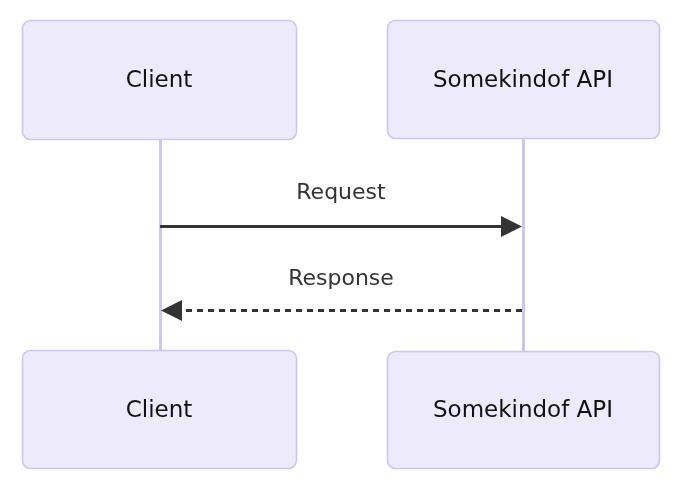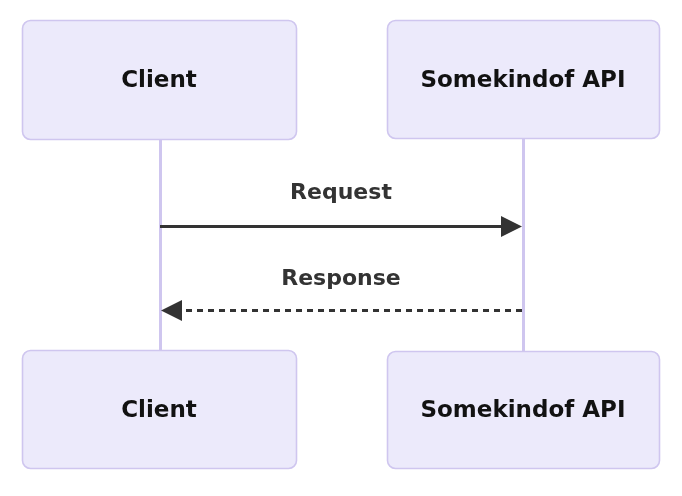--- a/index.html
+++ b/index.html
@@ -9,21 +9,20 @@
   }
   body {
     font-family: "DejaVu Sans", sans-serif;
   }
   #diagram-root {
     position: relative;
     width: 682px;
     height: 496px;
     background: #ffffff;
     overflow: hidden;
-    font-weight: bold;
   }
   #diagram-svg {
     position: absolute;
     top: 0;
     left: 0;
     width: 682px;
     height: 496px;
     display: block;
   }
   .participant-box {

